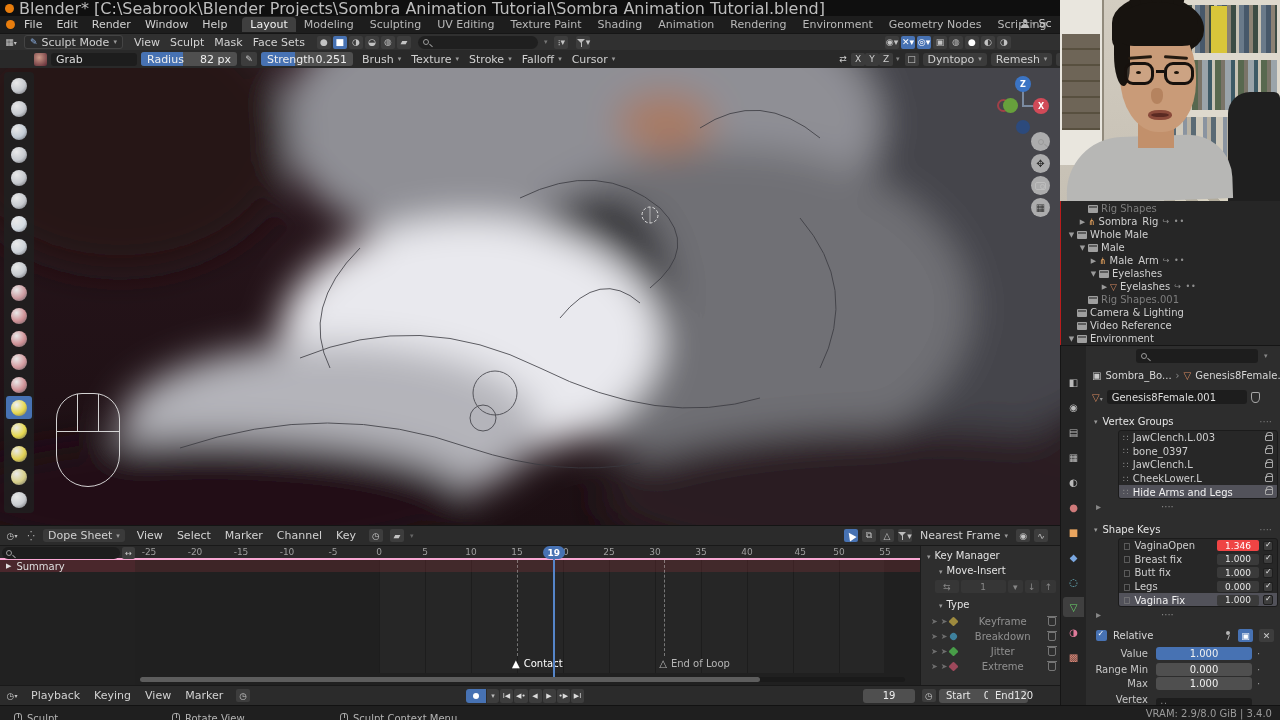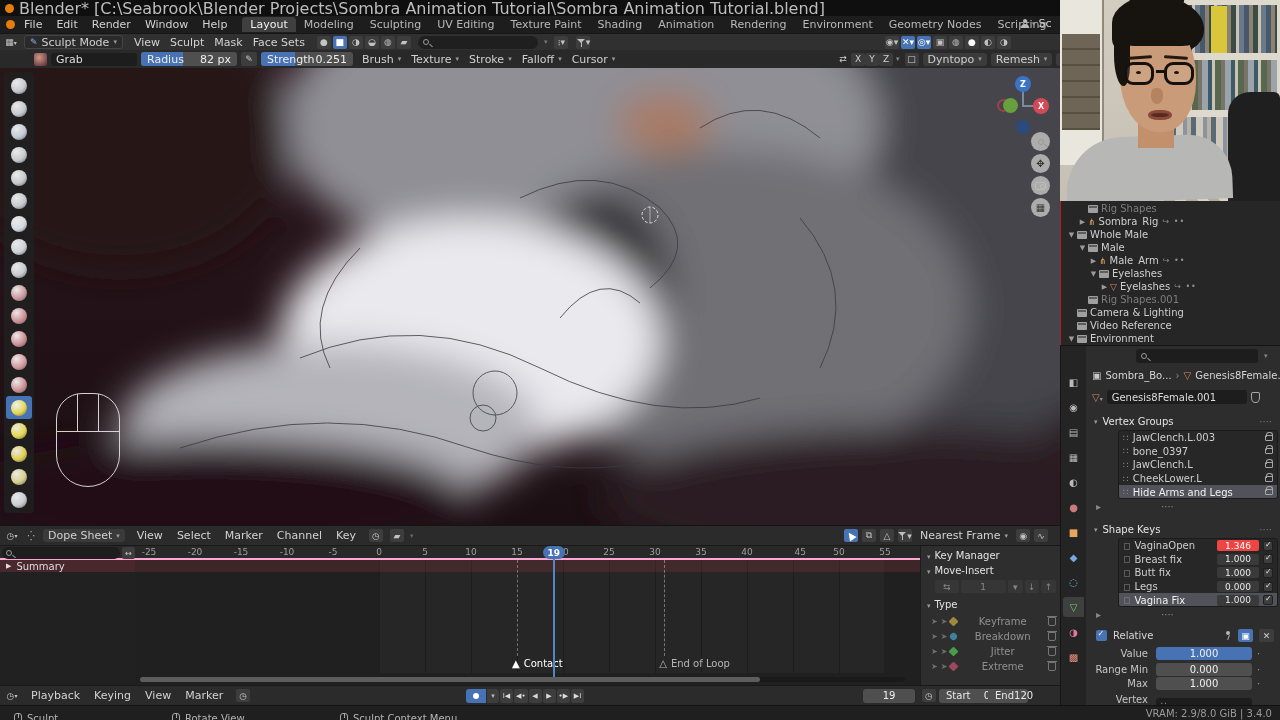--- a/index.html
+++ b/index.html
@@ -127,21 +127,21 @@
 .chan-exp{position:absolute;left:122px;top:1px;width:13px;height:12px;background:#3d3d3d;border-radius:2px;color:#ccc;font-size:8px;display:flex;align-items:center;justify-content:center}
 .mk-line{position:absolute;top:14px;height:96px;border-left:1px dashed rgba(220,220,220,.45)}
 .mk-lab{position:absolute;top:112px;display:flex;align-items:center;gap:4px;font-size:10px}
 .playhead{position:absolute;top:0;width:2px;height:131px;background:#5585c9}
 .frame-pill{position:absolute;top:0px;width:22px;height:13px;background:#4772b3;border-radius:7px;color:#fff;font-size:9px;display:flex;align-items:center;justify-content:center;font-weight:bold}
 .hscroll{position:absolute;left:140px;top:131px;width:765px;height:5px;background:#1a1a1a;border-radius:3px}
 .hscroll .thumb{position:absolute;left:0;top:0;height:5px;width:620px;background:#5d5d5d;border-radius:3px}
 .keymgr{position:absolute;left:920px;top:0;width:140px;height:140px;background:#2e2e2e;border-left:1px solid #1c1c1c;padding:4px 4px 0 6px;font-size:10px}
 .km-h{color:#e2e2e2;margin-bottom:4px}
 .km-h::before{content:"▾";font-size:7px;color:#9a9a9a;margin-right:4px}
-.km-sub{margin-left:0}
+.km-sub{margin-left:12px}
 .km-ctl{display:flex;align-items:center;gap:2px;margin:3px 0 6px 8px;opacity:.55}
 .km-row{display:flex;align-items:center;gap:3px;height:15px;margin-left:4px;opacity:.6}
 .km-row .klab{flex:1;text-align:center;color:#cfcfcf}
 .kdiamond{width:7px;height:7px;transform:rotate(45deg);border-radius:1px;flex:none}
 .trash{width:8px;height:9px;border:1px solid #a5a5a5;border-radius:0 0 2px 2px;position:relative;flex:none}
 .trash::before{content:"";position:absolute;left:-2px;top:-2px;width:10px;height:1px;background:#a5a5a5}
 .karr{color:#9a9a9a;font-size:8px}
 .i-funnel{width:9px;height:9px;position:relative;display:inline-block}
 .i-funnel::before{content:"";position:absolute;left:0;top:1px;border-left:4.5px solid transparent;border-right:4.5px solid transparent;border-top:4px solid #bdbdbd}
 .i-funnel::after{content:"";position:absolute;left:4px;top:4px;width:1px;height:5px;background:#bdbdbd}

